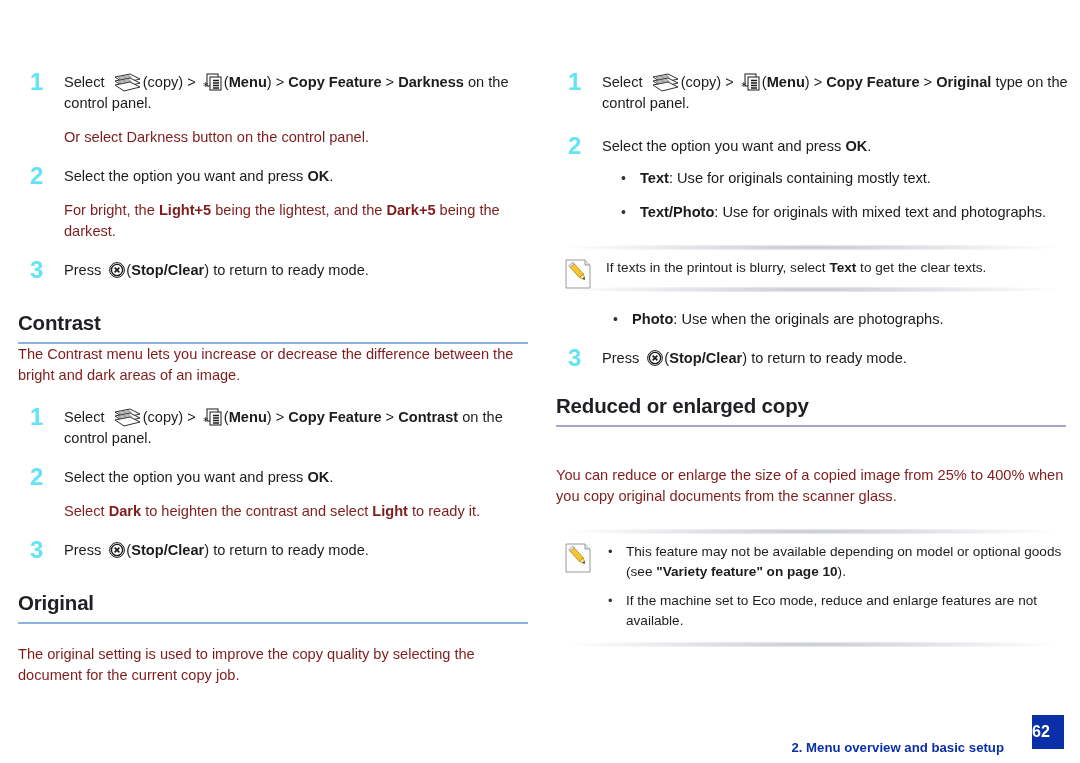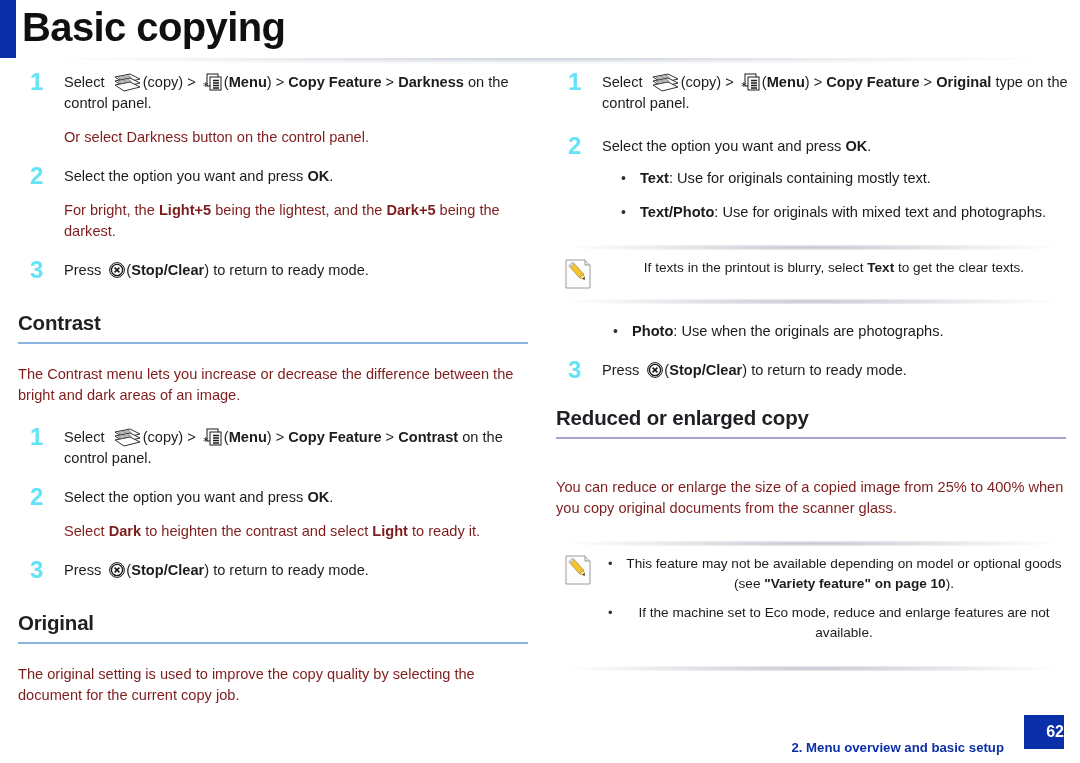--- a/index.html
+++ b/index.html
@@ -55,21 +55,21 @@
   .sec-rule { height: 2px; width: 510px; background: #8ab4de; }
   .sec-rule.lav { background: #a9a3cf; }
 
   
   .bullets { margin-top: 11px; padding-left: 38px; }
   .bl { position: relative; font-size: 14.6px; line-height: 21px; margin-bottom: 13px; }
   .bl:last-child { margin-bottom: 0; }
   .bl-dot { position: absolute; left: -19px; top: 0; color: #333; font-size: 14px; }
 
   
-  .note { position: relative; width: 512px; padding: 13px 0 26px 0; text-align: center; }
+  .note { position: relative; width: 512px; padding: 13px 0 14px 0; }
   .note-rule {
     position: absolute; left: 0; width: 512px; height: 5px;
     background: radial-gradient(ellipse 60% 100% at 50% 50%, rgba(150,155,170,0.55) 0%, rgba(150,155,170,0.18) 55%, rgba(255,255,255,0) 82%);
   }
   .note-rule.top { top: 0; }
   .note-rule.bot { bottom: 0; }
   .note-inner { position: relative; padding-left: 50px; padding-right: 6px; }
   .note-ico { position: absolute; left: 8px; top: 1px; width: 28px; height: 30px; }
   .note-txt { font-size: 13.6px; line-height: 20px; color: #1c1c1c; }
   .note-bl { position: relative; padding-left: 20px; margin-bottom: 2px; }
@@ -81,35 +81,30 @@
   .ico-menu { width: 21px; height: 21px; margin: 0 0 0 3px; vertical-align: -6px; }
   .ico-stop { width: 18px; height: 18px; margin: 0 0 0 3px; vertical-align: -4px; }
 
   
   .footer { position: absolute; right: 16px; bottom: 14px; height: 34px; }
   .foot-txt {
     position: absolute; right: 60px; top: 16px; height: 34px; line-height: 34px;
     font-size: 13.2px; font-weight: bold; color: #0b2fa8; white-space: nowrap;
   }
   .foot-pg {
-    position: absolute; right: 0; top: 0; width: 40px; height: 34px;
+    position: absolute; right: 0; top: 0; width: 32px; height: 34px;
     background: #0b2fa8; color: #ffffff; font-size: 16px; font-weight: bold;
-    text-align: right; line-height: 34px;
+    text-align: left; line-height: 34px;
   }
 </style>
 </head>
 <body>
 
 <div class="page">
 
-  <div class="hdr">
-    <div class="hdr-bar"></div>
-    <div class="hdr-title">Basic copying</div>
-    <div class="hdr-rule"></div>
-  </div>
 
   <div class="col col-left">
 
     <div class="step">
       <div class="step-num">1</div>
       <div class="step-body"><span>Select </span><span class="ico ico-copy"><svg viewBox="0 0 30 20" width="30" height="20">
               <g fill="#fff" stroke="#1a1a1a" stroke-width="0.9">
                 <path d="M3 4 L18 1 L28 6 L12 10 Z"></path>
                 <path d="M3 8 L18 5 L28 10 L12 14 Z"></path>
                 <path d="M3 12 L18 9 L28 14 L12 18 Z"></path>
@@ -141,21 +136,21 @@
               <circle cx="9" cy="9" r="7.4" fill="#fff" stroke="#1a1a1a" stroke-width="1"></circle>
               <circle cx="9" cy="9" r="5.6" fill="#fff" stroke="#1a1a1a" stroke-width="1.4"></circle>
               <path d="M6.6 6.6 L11.4 11.4 M11.4 6.6 L6.6 11.4" stroke="#1a1a1a" stroke-width="1.6"></path>
             </svg></span><span>(</span><b>Stop/Clear</b><span>) to return to ready mode.</span></div>
     </div>
 
     <div class="sec" style="margin-top:30px">
       <div class="sec-h">Contrast</div>
       <div class="sec-rule"></div>
     </div>
-    <div class="para" style="margin-top:20px">The Contrast menu lets you increase or decrease the difference between the bright and dark areas of an image.</div>
+    <div class="para" style="">The Contrast menu lets you increase or decrease the difference between the bright and dark areas of an image.</div>
 
     <div class="step" style="margin-top:21px">
       <div class="step-num">1</div>
       <div class="step-body"><span>Select </span><span class="ico ico-copy"><svg viewBox="0 0 30 20" width="30" height="20">
               <g fill="#fff" stroke="#1a1a1a" stroke-width="0.9">
                 <path d="M3 4 L18 1 L28 6 L12 10 Z"></path>
                 <path d="M3 8 L18 5 L28 10 L12 14 Z"></path>
                 <path d="M3 12 L18 9 L28 14 L12 18 Z"></path>
               </g>
               <g stroke="#555" stroke-width="0.6">

